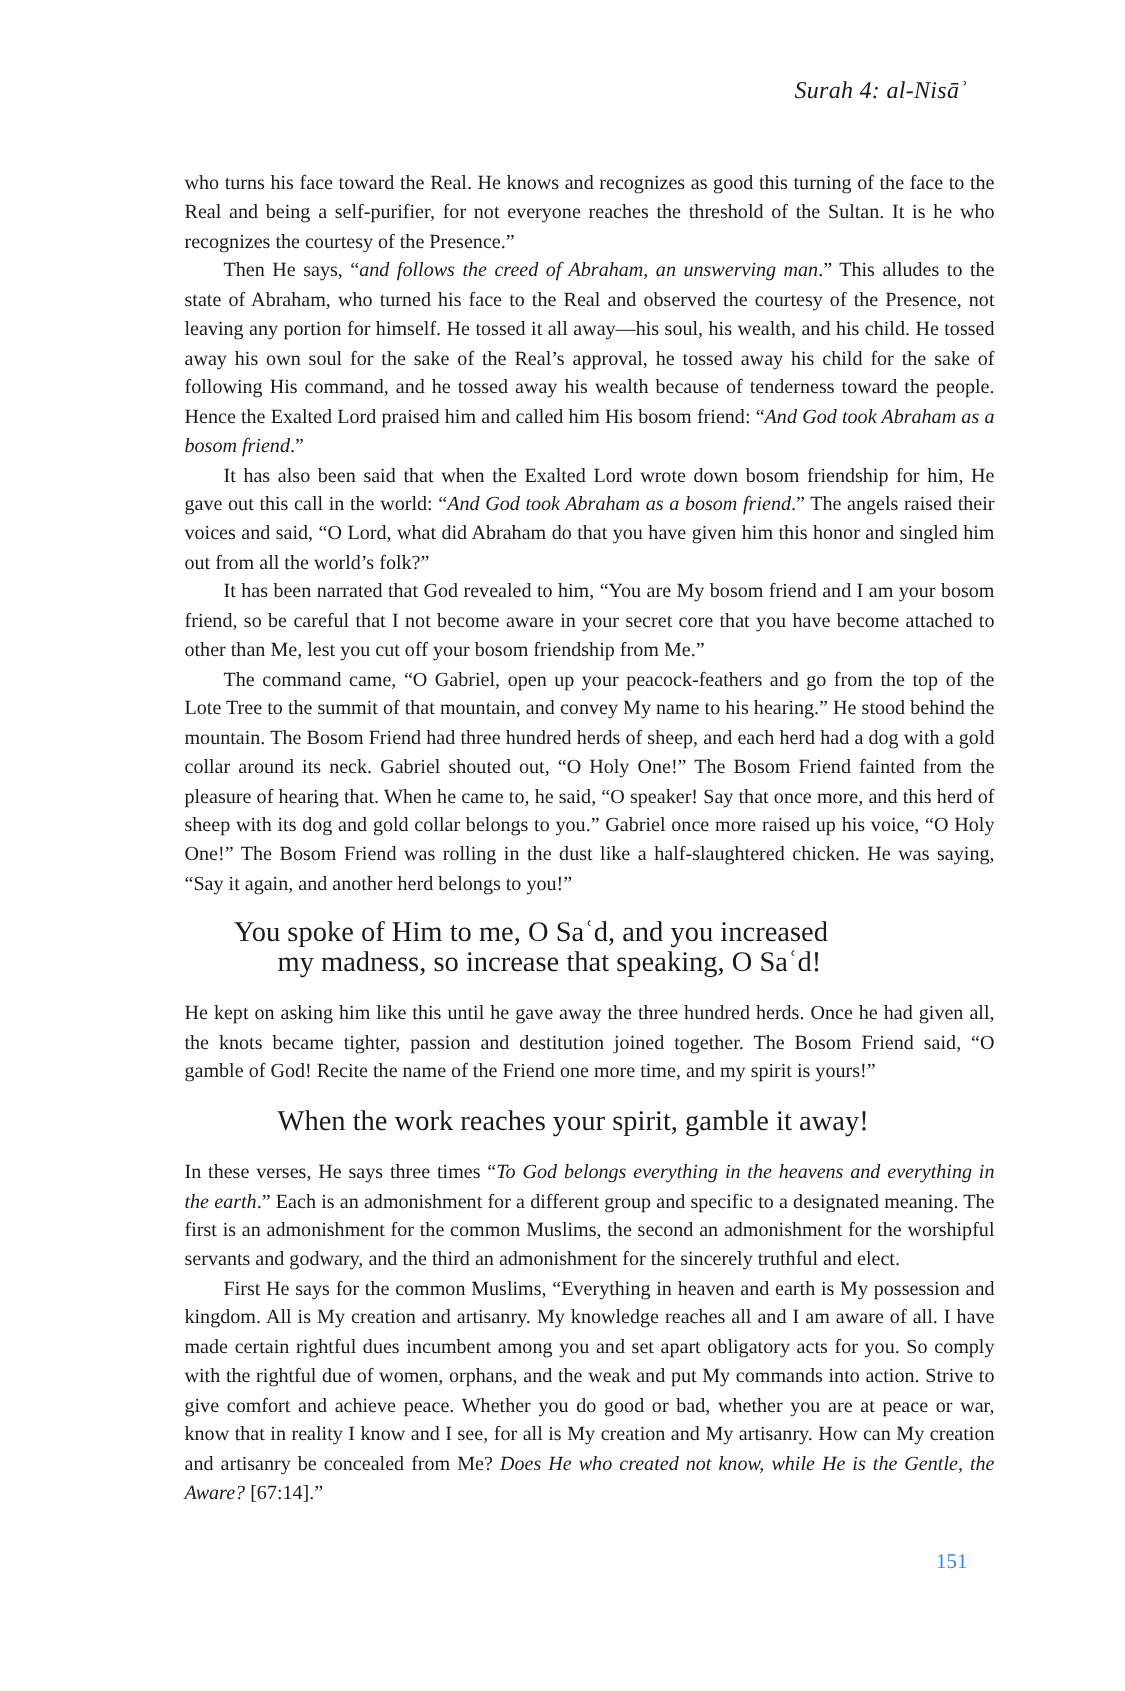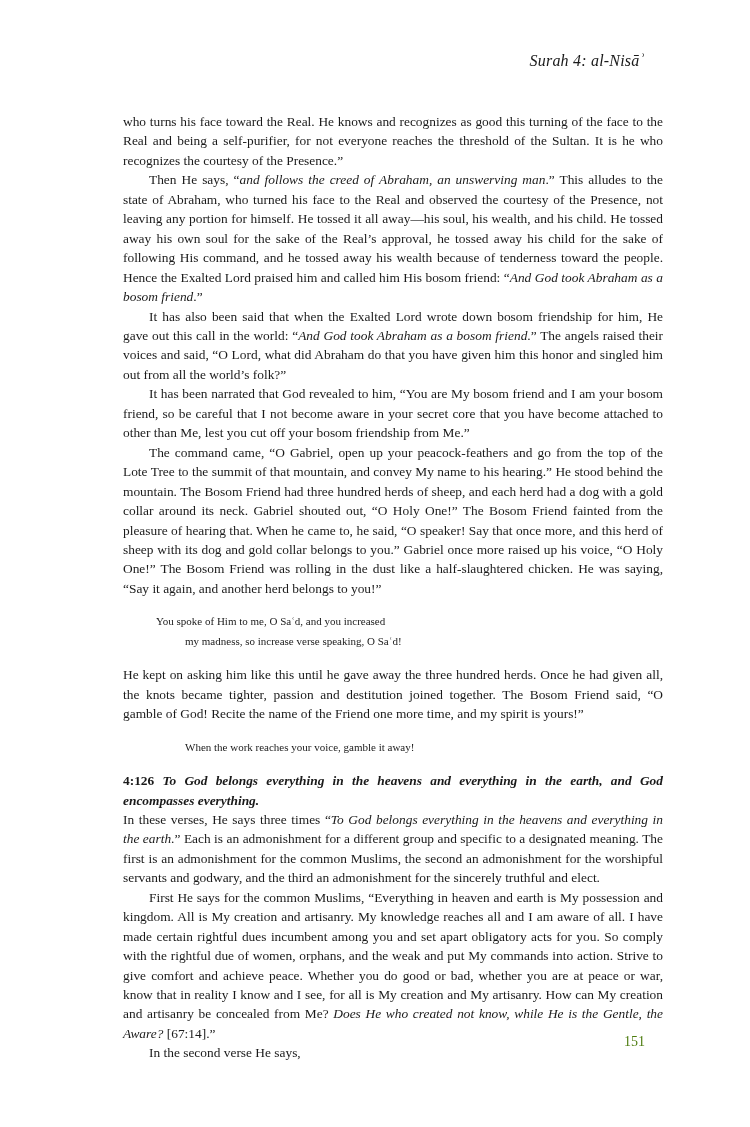--- a/index.html
+++ b/index.html
@@ -68,21 +68,21 @@
     font-weight: bold;
   }
 
   .verse-heading .vtext {
     font-style: italic;
     font-weight: bold;
   }
 
   .poetry {
     margin: 14px 0 14px 0;
-    font-size: 11px;
+    font-size: 19px;
     line-height: 19.45px;
   }
 
   .poetry .line1 {
     margin-left: 33px;
   }
 
   .poetry .line2 {
     margin-left: 62px;
   }
@@ -96,21 +96,21 @@
 
   .upright {
     font-style: normal;
   }
 
   .page-number {
     position: absolute;
     bottom: 77px;
     right: 105px;
     font-size: 14px;
-    color: #4d7c0f;
+    color: #3b82f6;
   }
 </style>
 </head>
 <body>
 
 <div class="page">
 
   <div class="running-head">Surah 4: al-Nisāʾ</div>
 
   <div class="content">
@@ -120,35 +120,33 @@
     <p class="body indent"><span>Then He says, “</span><em class="ital">and follows the creed of Abraham, an unswerving man</em><span>.”  This alludes to the state of Abraham, who turned his face to the Real and observed the courtesy of the Presence, not leaving any portion for himself.  He tossed it all away—his soul, his wealth, and his child.  He tossed away his own soul for the sake of the Real’s approval, he tossed away his child for the sake of following His command, and he tossed away his wealth because of tenderness toward the people. Hence the Exalted Lord praised him and called him His bosom friend:  “</span><em class="ital">And God took Abraham as a bosom friend</em><span>.”</span></p>
 
     <p class="body indent"><span>It has also been said that when the Exalted Lord wrote down bosom friendship for him, He gave out this call in the world: “</span><em class="ital">And God took Abraham as a bosom friend</em><span>.”  The angels raised their voices and said, “O Lord, what did Abraham do that you have given him this honor and singled him out from all the world’s folk?”</span></p>
 
     <p class="body indent">It has been narrated that God revealed to him, “You are My bosom friend and I am your bosom friend, so be careful that I not become aware in your secret core that you have become attached to other than Me, lest you cut off your bosom friendship from Me.”</p>
 
     <p class="body indent">The command came, “O Gabriel, open up your peacock-feathers and go from the top of the Lote Tree to the summit of that mountain, and convey My name to his hearing.”  He stood behind the mountain.  The Bosom Friend had three hundred herds of sheep, and each herd had a dog with a gold collar around its neck.  Gabriel shouted out, “O Holy One!” The Bosom Friend fainted from the pleasure of hearing that.  When he came to, he said, “O speaker!  Say that once more, and this herd of sheep with its dog and gold collar belongs to you.”  Gabriel once more raised up his voice, “O Holy One!” The Bosom Friend was rolling in the dust like a half-slaughtered chicken.  He was saying, “Say it again, and another herd belongs to you!”</p>
 
     <div class="poetry">
       <div class="line1">You spoke of Him to me, O Saʿd, and you increased</div>
-      <div class="line2">my madness, so increase verse speaking, O Saʿd!</div>
+      <div class="line2">my madness, so increase that speaking, O Saʿd!</div>
     </div>
 
     <p class="body no-indent">He kept on asking him like this until he gave away the three hundred herds.  Once he had given all, the knots became tighter, passion and destitution joined together. The Bosom Friend said, “O gamble of God!  Recite the name of the Friend one more time, and my spirit is yours!”</p>
 
     <div class="poetry">
-      <div class="line2">When the work reaches your voice, gamble it away!</div>
+      <div class="line2">When the work reaches your spirit, gamble it away!</div>
     </div>
 
 
-    <p class="verse-heading"><span class="ref">4:126</span><span class="upright"> </span><span class="vtext">To God belongs everything in the heavens and everything in the earth, and God encompasses everything.</span></p>
 
     <p class="body no-indent gap-before"><span>In these verses, He says three times “</span><em class="ital">To God belongs everything in the heavens and everything in the earth</em><span>.”  Each is an admonishment for a different group and specific to a designated meaning. The first is an admonishment for the common Muslims, the second an admonishment for the worshipful servants and godwary, and the third an admonishment for the sincerely truthful and elect.</span></p>
 
     <p class="body indent"><span>First He says for the common Muslims, “Everything in heaven and earth is My possession and kingdom.  All is My creation and artisanry.  My knowledge reaches all and I am aware of all. I have made certain rightful dues incumbent among you and set apart obligatory acts for you.  So comply with the rightful due of women, orphans, and the weak and put My commands into action. Strive to give comfort and achieve peace.  Whether you do good or bad, whether you are at peace or war, know that in reality I know and I see, for all is My creation and My artisanry.  How can My creation and artisanry be concealed from Me? </span><em class="ital">Does He who created not know, while He is the Gentle, the Aware?</em><span class="upright"> [67:14]</span><span>.”</span></p>
 
-    <p class="body indent">In the second verse He says,</p>
 
   </div>
 
   <div class="page-number">151</div>
 
 </div>
 
 </body></html>

